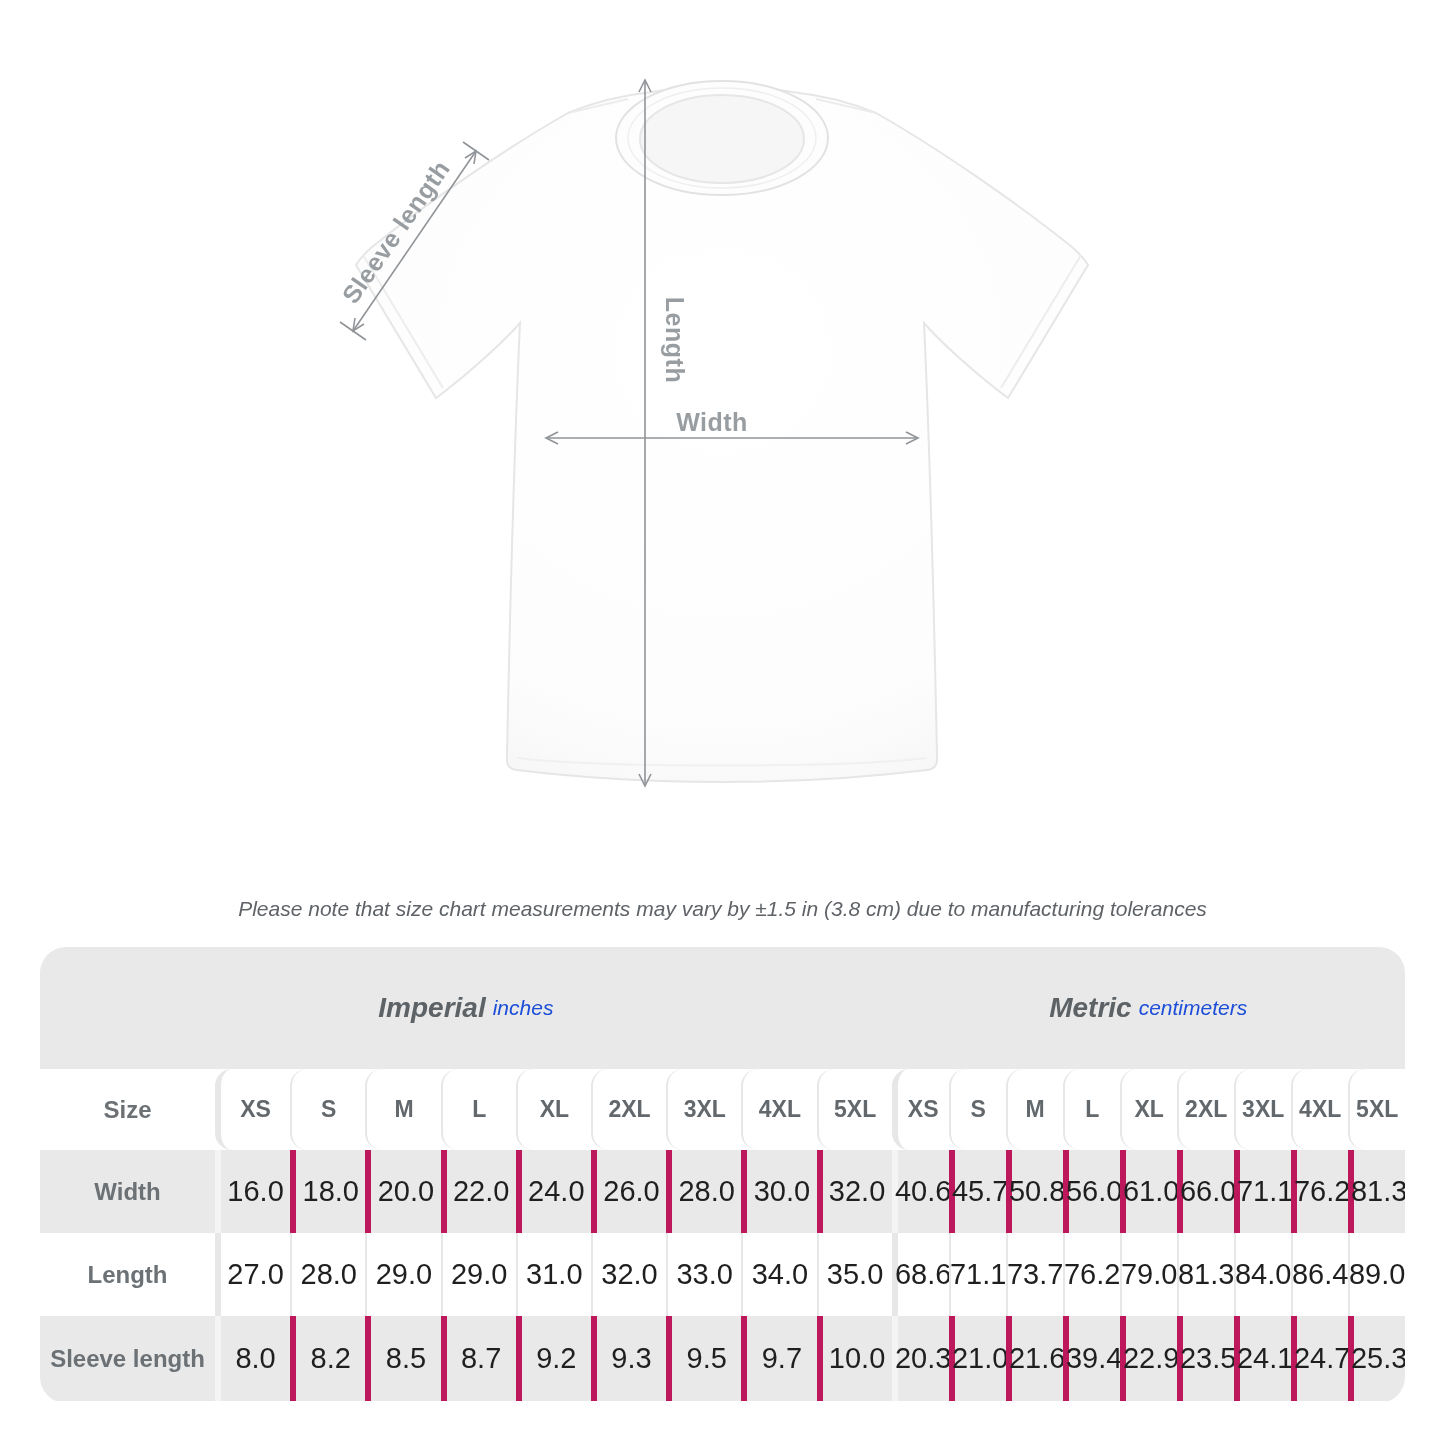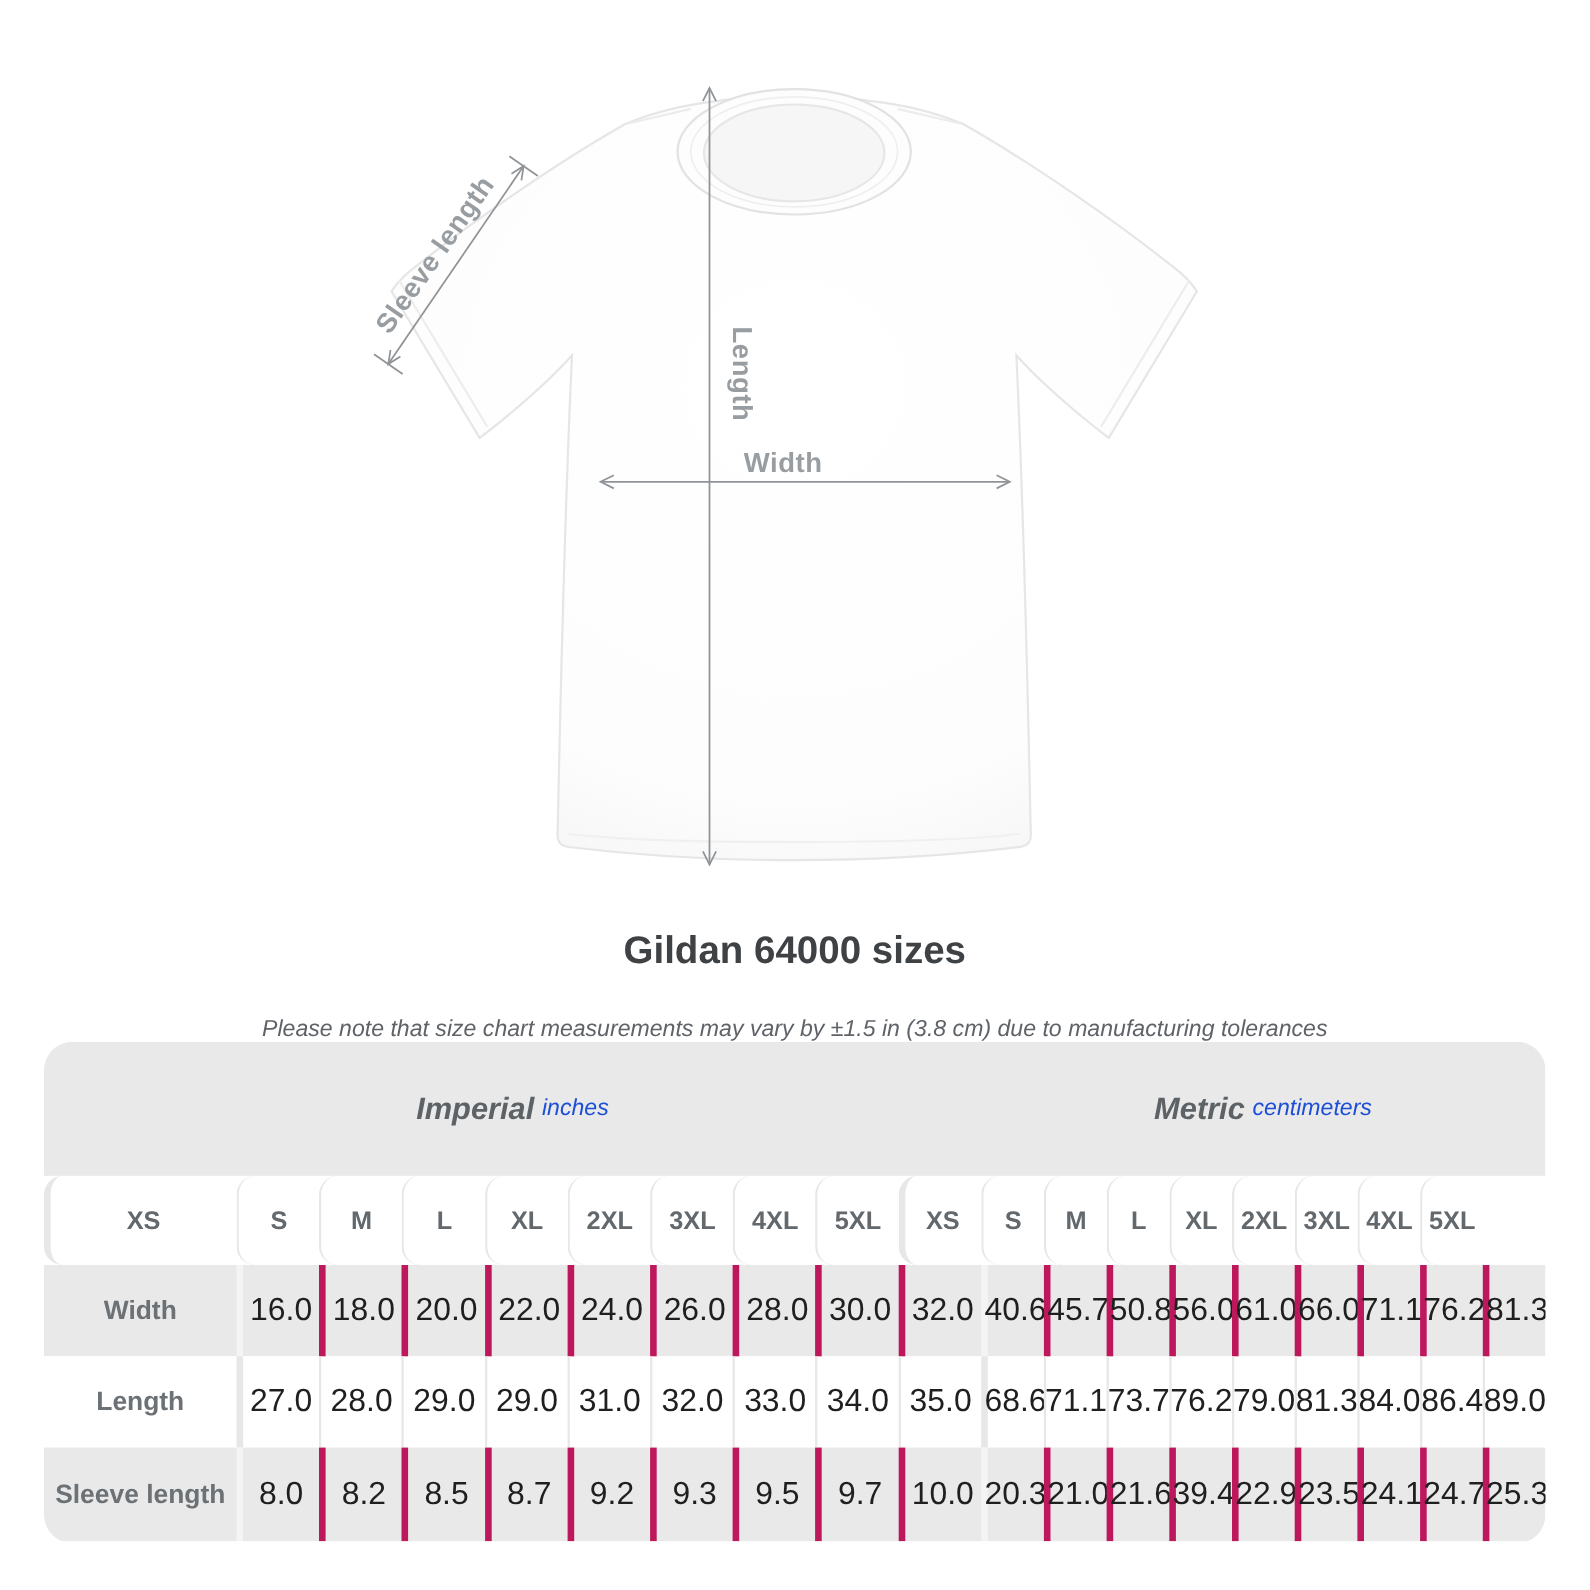--- a/index.html
+++ b/index.html
@@ -13,21 +13,21 @@
   .diagram svg{position:absolute;left:0;top:0;}
   .mlabel{position:absolute;font-weight:bold;font-size:25px;color:#989da1;
           letter-spacing:0.5px;white-space:nowrap;}
   .mlabel.sleeve{left:396px;top:232px;transform:translate(-50%,-50%) rotate(-55deg);}
   .mlabel.length{left:674px;top:340px;transform:translate(-50%,-50%) rotate(90deg);}
   .mlabel.width{left:712px;top:422px;transform:translate(-50%,-50%);}
 
   
   .title{position:absolute;left:0;top:844px;width:1445px;text-align:center;
          font-size:35px;font-weight:bold;color:#3f4245;}
-  .subtitle{position:absolute;left:0;top:924px;width:1445px;text-align:center;
+  .subtitle{position:absolute;left:0;top:897px;width:1445px;text-align:center;
             font-size:21px;font-style:italic;color:#5f6368;}
 
   
   .size-table{position:absolute;left:40px;top:947px;width:1365px;height:456px;
               border-radius:26px;overflow:hidden;background:#ffffff;}
   .row{display:grid;grid-template-columns:175px repeat(9,75.2px) repeat(9,57px);}
   .row.unit{height:122px;background:#e9e9e9;}
   .row.szrow{height:81px;background:#ffffff;}
   .row.data{height:83px;}
   .row.data.last{height:85px;}
@@ -117,37 +117,37 @@
         <line x1="463" y1="142" x2="489" y2="160"></line>
         <line x1="340" y1="322" x2="366" y2="340"></line>
       </g>
     </svg>
 
     <div class="mlabel sleeve">Sleeve length</div>
     <div class="mlabel length">Length</div>
     <div class="mlabel width">Width</div>
   </div>
 
-  <div class="title">Gildan 64000 sizes</div>
   <div class="subtitle">Please note that size chart measurements may vary by ±1.5 in (3.8 cm) due to manufacturing tolerances</div>
 
   <div class="size-table">
 
     <div class="row unit">
       <div class="unit-cell imp">
         <div class="unit-name">Imperial</div>
         <div class="unit-sub">inches</div>
       </div>
       <div class="unit-cell met">
         <div class="unit-name">Metric</div>
         <div class="unit-sub">centimeters</div>
       </div>
     </div>
 
     <div class="row szrow white">
+      <div class="cell lbl">Size</div>
       <div class="cell szh gstart">XS</div>
       <div class="cell szh sep">S</div>
       <div class="cell szh sep">M</div>
       <div class="cell szh sep">L</div>
       <div class="cell szh sep">XL</div>
       <div class="cell szh sep">2XL</div>
       <div class="cell szh sep">3XL</div>
       <div class="cell szh sep">4XL</div>
       <div class="cell szh sep">5XL</div>
       <div class="cell szh gstart">XS</div>

